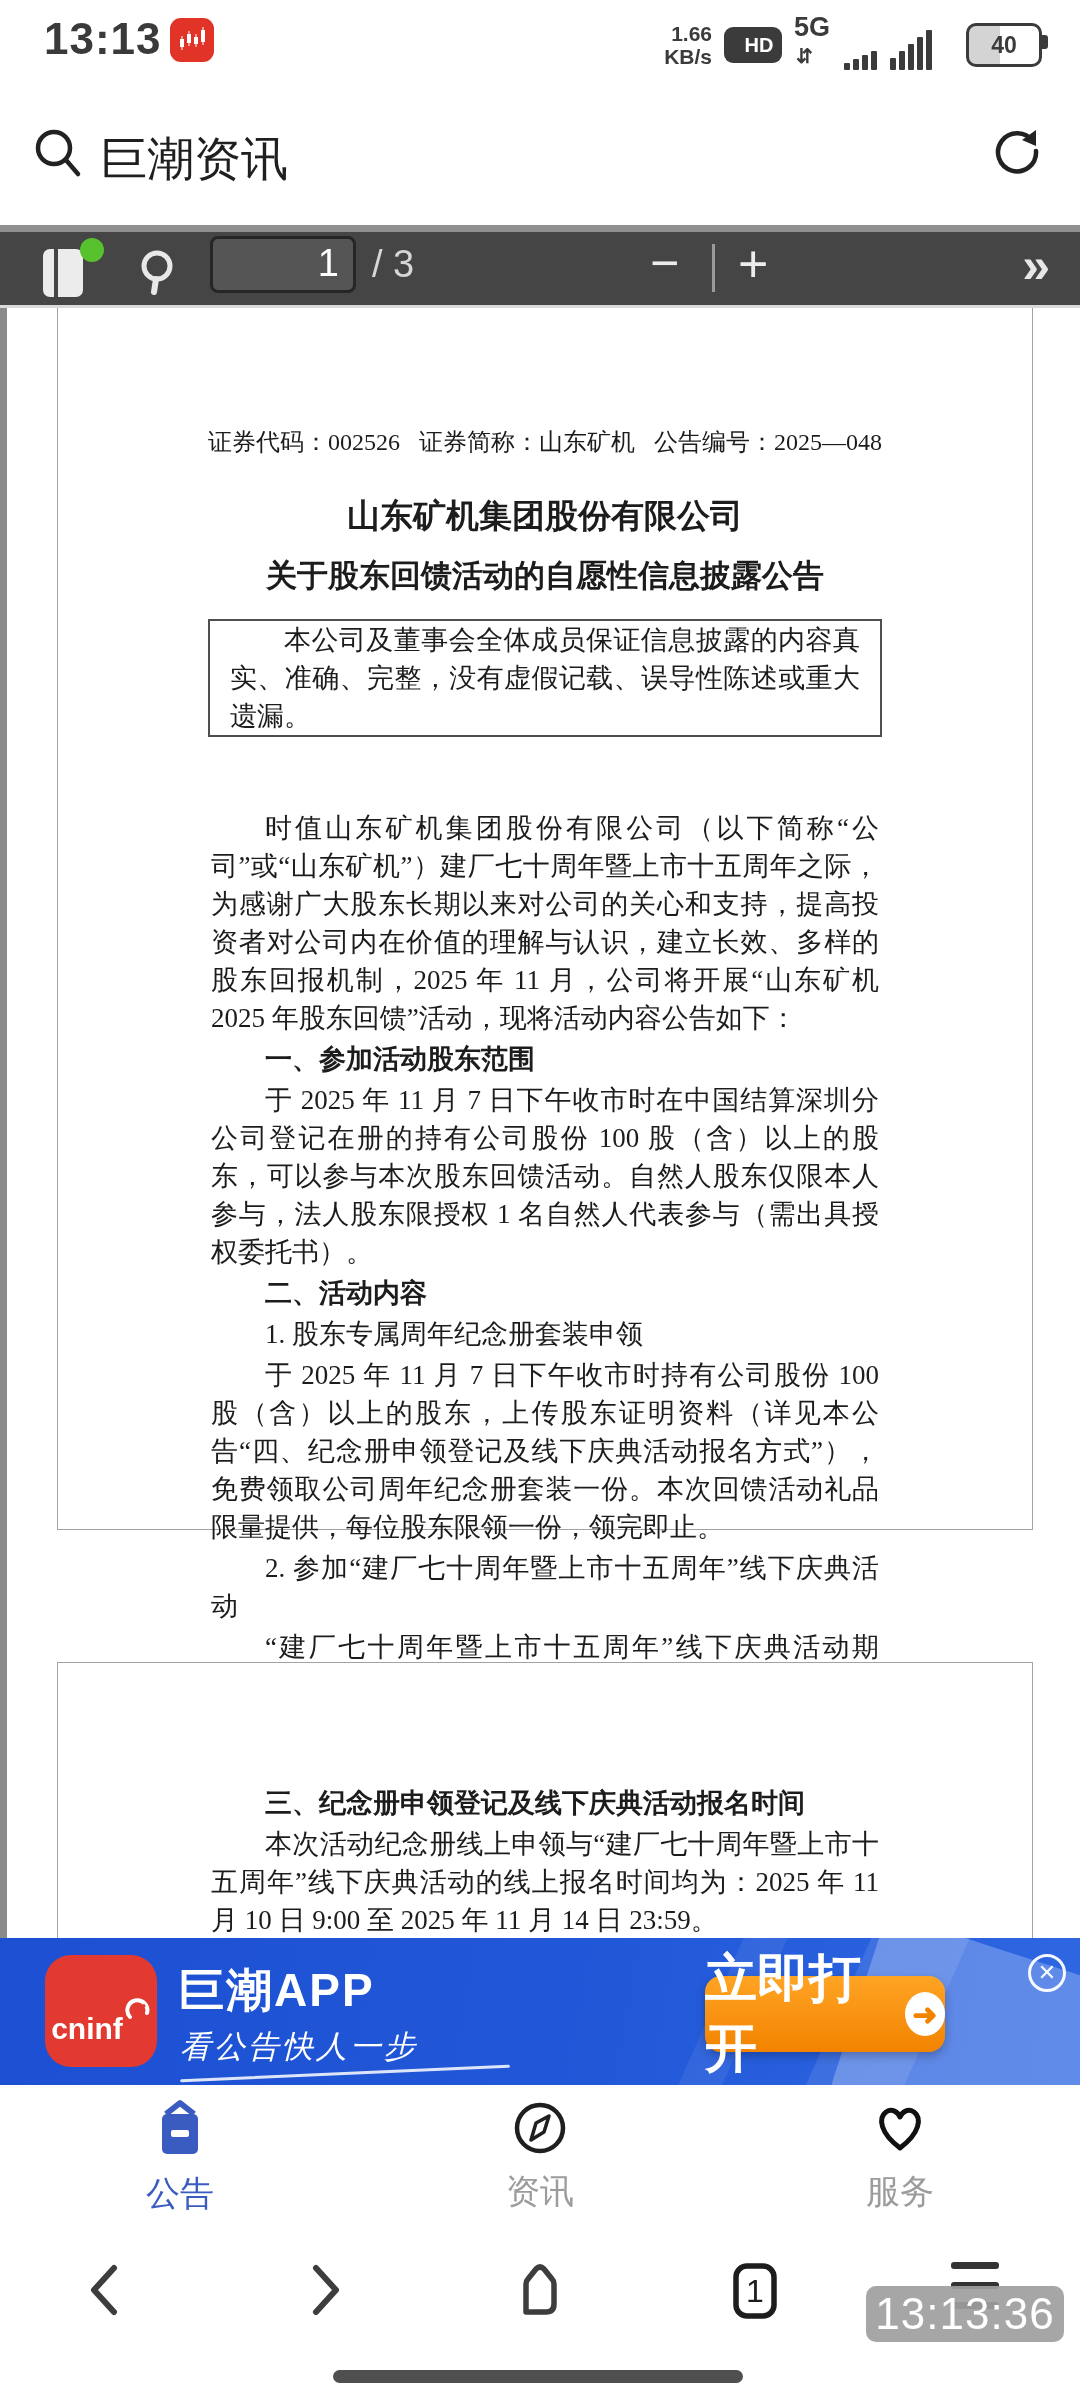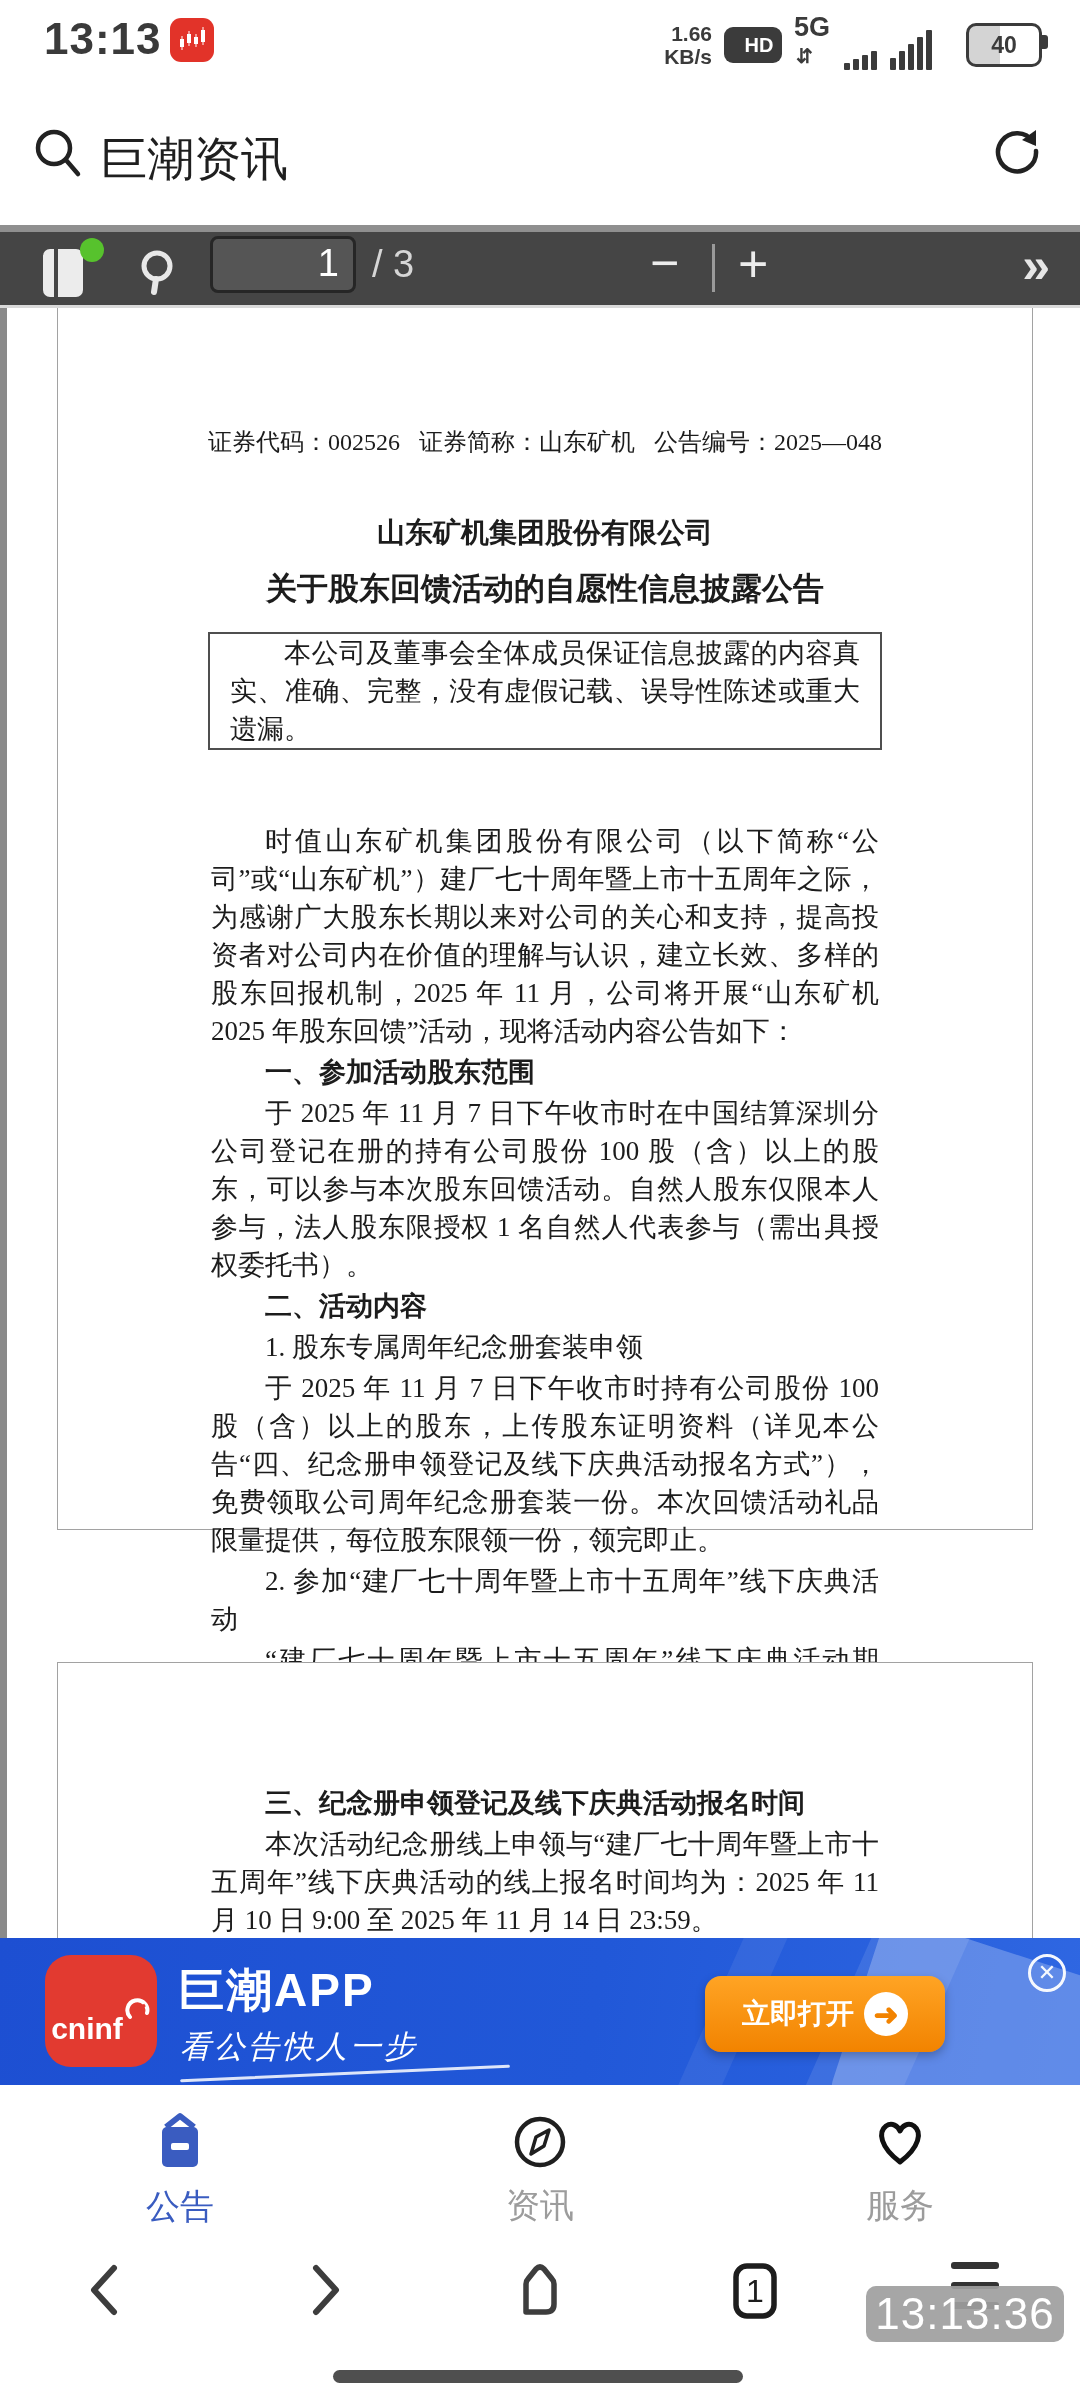--- a/index.html
+++ b/index.html
@@ -39,45 +39,45 @@
   .tb-plus{position:absolute;left:738px;top:2px;font-size:52px;color:#ececec;font-weight:300;}
   .tb-more{position:absolute;right:30px;top:4px;font-size:50px;color:#e6e6e6;font-weight:700;}
 
   
   .doc{position:absolute;left:0;top:308px;width:1080px;height:1777px;background:#fff;overflow:hidden;}
   .doc-strip{position:absolute;left:0;top:0;width:7px;height:1777px;background:#8a8a8a;}
   .page{position:absolute;left:57px;width:976px;background:#fff;box-sizing:border-box;font-family:"Liberation Serif","DejaVu Serif",serif;color:#1c1c1c;}
   .page1{top:0;height:1222px;border-left:1px solid #a2a2a2;border-right:1px solid #a2a2a2;border-bottom:1px solid #a2a2a2;padding:0 150px;}
   .page2{top:1354px;height:720px;border-left:1px solid #a2a2a2;border-right:1px solid #a2a2a2;border-top:1px solid #a2a2a2;padding:118px 150px 0;}
   .meta-row{display:flex;justify-content:space-between;margin-top:118px;font-size:24px;}
-  .doc-title1{margin-top:56px;text-align:center;font-size:28px;font-weight:700;}
+  .doc-title1{margin-top:36px;text-align:center;font-size:33px;font-weight:700;}
   .doc-title2{margin-top:16px;text-align:center;font-size:31px;font-weight:700;}
   .disc-box{margin-top:22px;border:2px solid #4f4f4f;padding:0 20px;font-size:27px;line-height:38px;text-align:justify;text-indent:2em;}
   .para{font-size:27px;line-height:38px;text-align:justify;text-indent:2em;margin:3px;}
   .para.first{margin-top:72px;}
   .hding{font-weight:700;}
 
   
   .ad{position:absolute;left:0;top:1938px;width:1080px;height:147px;background:linear-gradient(100deg,#1d4fd2 0%,#2158d8 55%,#2f67e2 100%);overflow:hidden;z-index:10;}
   .ad-shape1{position:absolute;right:-30px;top:10px;width:260px;height:200px;background:#9db9f2;opacity:.45;border-radius:24px;transform:rotate(18deg);}
   .ad-shape2{position:absolute;right:150px;top:-40px;width:90px;height:240px;background:#ffffff;opacity:.10;transform:rotate(24deg);}
   .ad-shape3{position:absolute;right:330px;top:-30px;width:40px;height:220px;background:#ffffff;opacity:.07;transform:rotate(24deg);}
   .ad-logo{position:absolute;left:45px;top:17px;width:112px;height:112px;border-radius:26px;background:#e23a30;display:flex;align-items:center;justify-content:center;gap:2px;}
   .ad-logo-text{color:#fff;font-size:30px;font-weight:800;letter-spacing:0;margin-top:35px;}
   .ad-name{position:absolute;left:178px;top:22px;color:#fff;font-size:46px;font-weight:700;letter-spacing:2px;}
   .ad-slogan{position:absolute;left:180px;top:88px;color:#fff;font-size:31px;font-style:italic;letter-spacing:3px;}
   .ad-swoosh{position:absolute;left:180px;top:134px;width:330px;height:3px;background:#fff;opacity:.85;transform:rotate(-2.5deg);border-radius:2px;}
   .ad-btn{position:absolute;left:705px;top:38px;width:240px;height:76px;border-radius:16px;background:linear-gradient(180deg,#ffa424,#f28300);display:flex;align-items:center;justify-content:center;gap:10px;box-shadow:0 4px 10px rgba(0,0,0,.25);}
-  .ad-btn-label{color:#fff;font-size:28px;font-weight:700;}
+  .ad-btn-label{color:#fff;font-size:52px;font-weight:700;}
   .ad-arrow{width:44px;height:44px;border-radius:50%;background:#fff;color:#f28300;font-size:30px;font-weight:700;display:flex;align-items:center;justify-content:center;}
   .ad-close{position:absolute;left:1028px;top:16px;width:38px;height:38px;border:3px solid #fff;border-radius:50%;box-sizing:border-box;color:#fff;font-size:22px;display:flex;align-items:center;justify-content:center;opacity:.95;}
 
   
   .bottom-nav{position:absolute;left:0;top:2085px;width:1080px;height:157px;background:#fff;display:flex;}
-  .nav-item{flex:1;display:flex;flex-direction:column;align-items:center;justify-content:center;padding-top:14px;gap:12px;}
+  .nav-item{flex:1;display:flex;flex-direction:column;align-items:center;justify-content:flex-start;padding-top:14px;gap:12px;}
   .nav-label{font-size:34px;color:#9c9c9c;}
   .nav-item.active .nav-label{color:#3a5cc0;}
 
   
   .anav{position:absolute;left:0;top:2242px;width:1080px;height:158px;background:#fff;}
   .anav svg{position:absolute;top:18px;}
   .a-back{left:84px;} .a-fwd{left:306px;} .a-home{left:512px;} .a-rect{left:730px;}
   .a-menu{position:absolute;left:951px;top:20px;width:48px;}
   .a-menu i{display:block;width:48px;height:7px;border-radius:3px;background:#333;margin-bottom:13px;}
   .a-clock{position:absolute;left:866px;top:44px;width:198px;height:56px;border-radius:10px;background:rgba(158,158,158,.92);color:#fff;font-size:44px;font-weight:300;display:flex;align-items:center;justify-content:center;letter-spacing:1px;z-index:2;}

